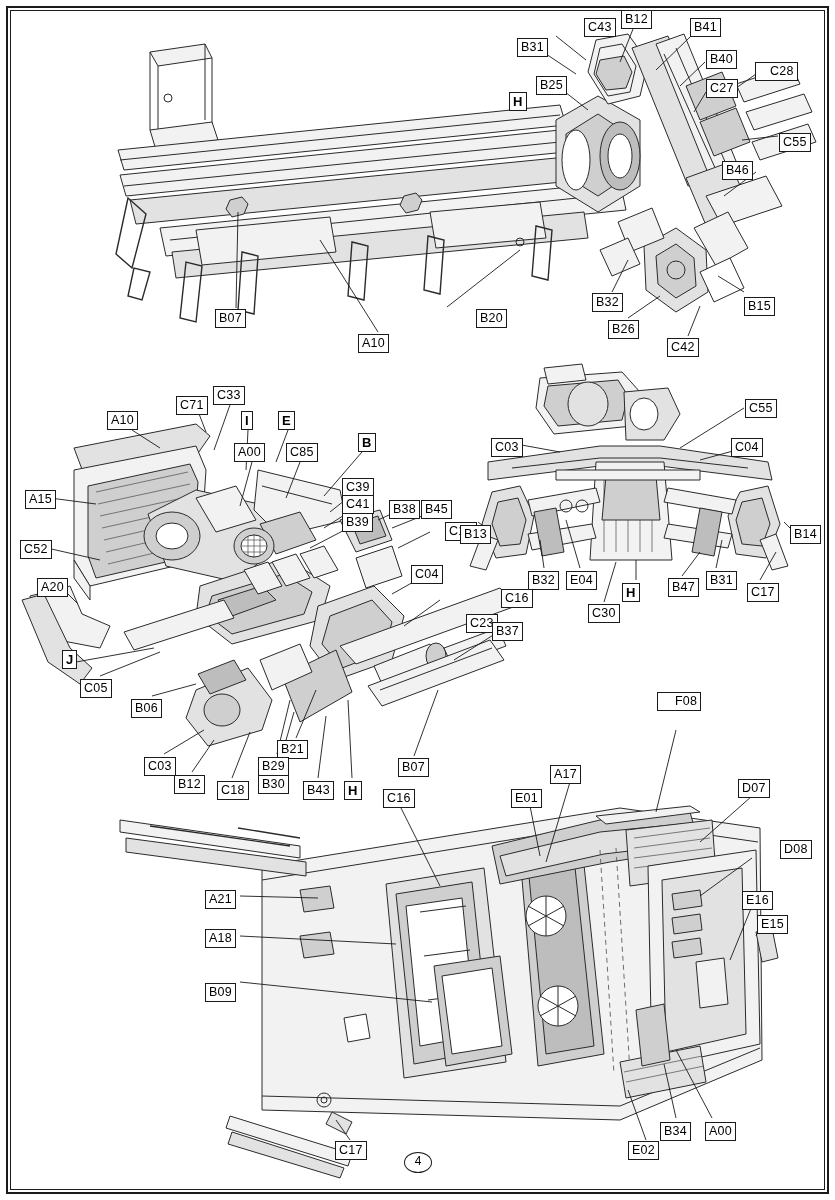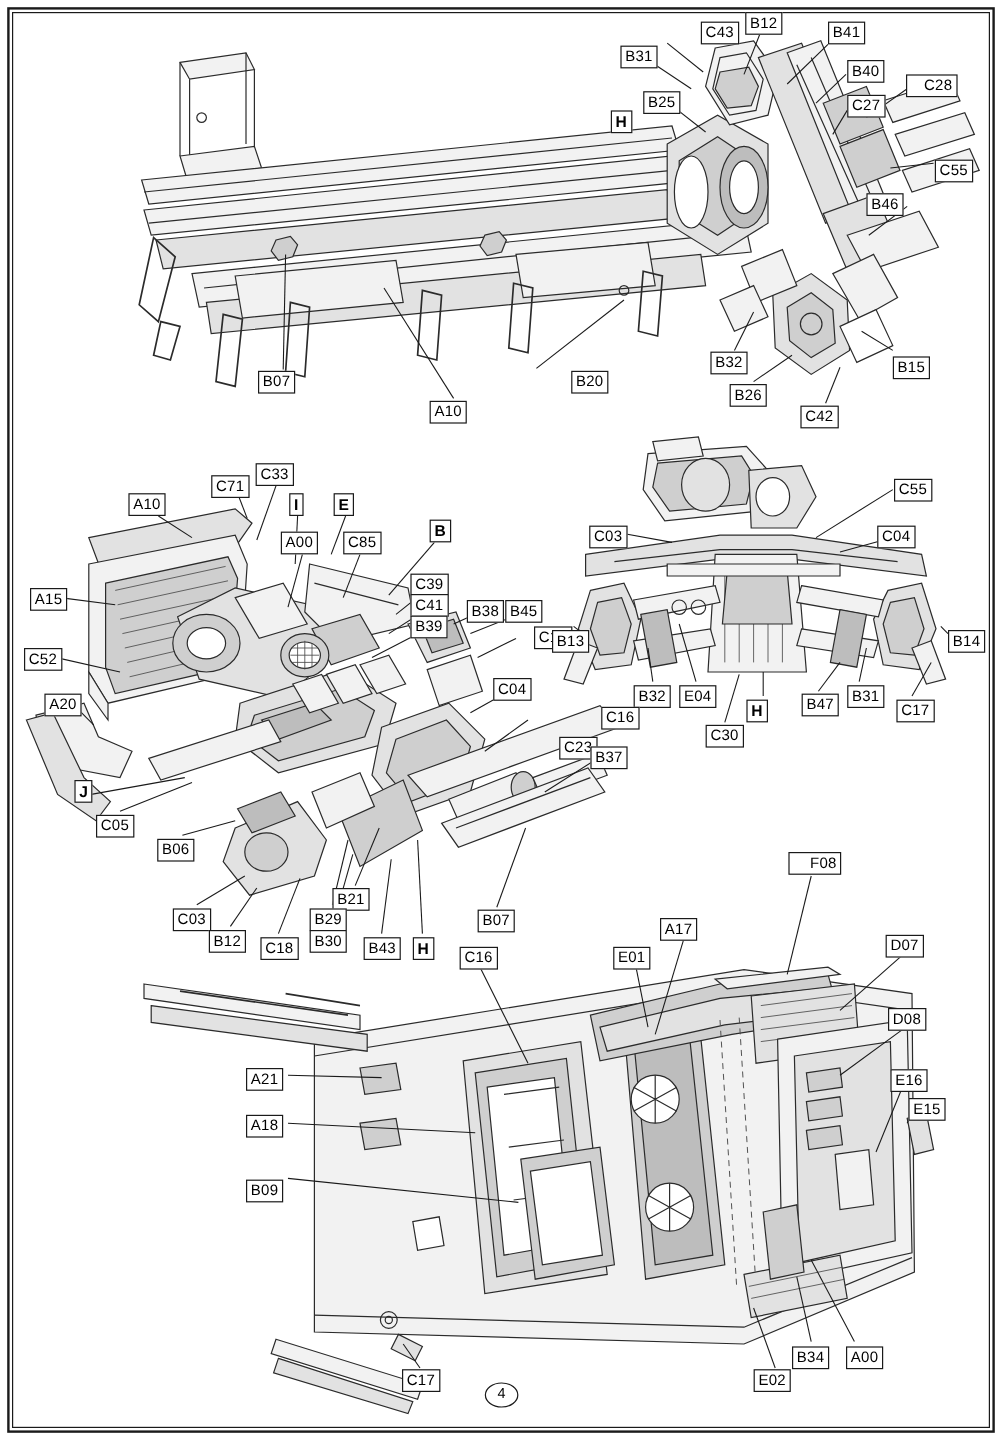--- a/index.html
+++ b/index.html
@@ -454,26 +454,26 @@
       <div class="label" style="left: 131px; top: 699px;">B06</div>
       <div class="label" style="left: 398px; top: 758px;">B07</div>
       <div class="label" style="left: 277px; top: 740px;">B21</div>
       <div class="label" style="left: 258px; top: 757px;">B29</div>
       <div class="label" style="left: 258px; top: 775px;">B30</div>
       <div class="label" style="left: 144px; top: 757px;">C03</div>
       <div class="label" style="left: 174px; top: 775px;">B12</div>
       <div class="label" style="left: 217px; top: 781px;">C18</div>
       <div class="label" style="left: 303px; top: 781px;">B43</div>
       <div class="label bold" style="left: 344px; top: 781px;">H</div>
-      <div class="label" style="left: 657px; top: 710px; padding-left: 17px;">F08</div>
+      <div class="label" style="left: 657px; top: 692px; padding-left: 17px;">F08</div>
       <div class="label" style="left: 550px; top: 765px;">A17</div>
       <div class="label" style="left: 738px; top: 779px;">D07</div>
       <div class="label" style="left: 383px; top: 789px;">C16</div>
       <div class="label" style="left: 511px; top: 789px;">E01</div>
-      <div class="label" style="left: 740px; top: 840px;">D08</div>
+      <div class="label" style="left: 780px; top: 840px;">D08</div>
       <div class="label" style="left: 205px; top: 890px;">A21</div>
       <div class="label" style="left: 742px; top: 891px;">E16</div>
       <div class="label" style="left: 757px; top: 915px;">E15</div>
       <div class="label" style="left: 205px; top: 929px;">A18</div>
       <div class="label" style="left: 205px; top: 983px;">B09</div>
       <div class="label" style="left: 660px; top: 1122px;">B34</div>
       <div class="label" style="left: 705px; top: 1122px;">A00</div>
       <div class="label" style="left: 628px; top: 1141px;">E02</div>
       <div class="label" style="left: 335px; top: 1141px;">C17</div>
     </div>

